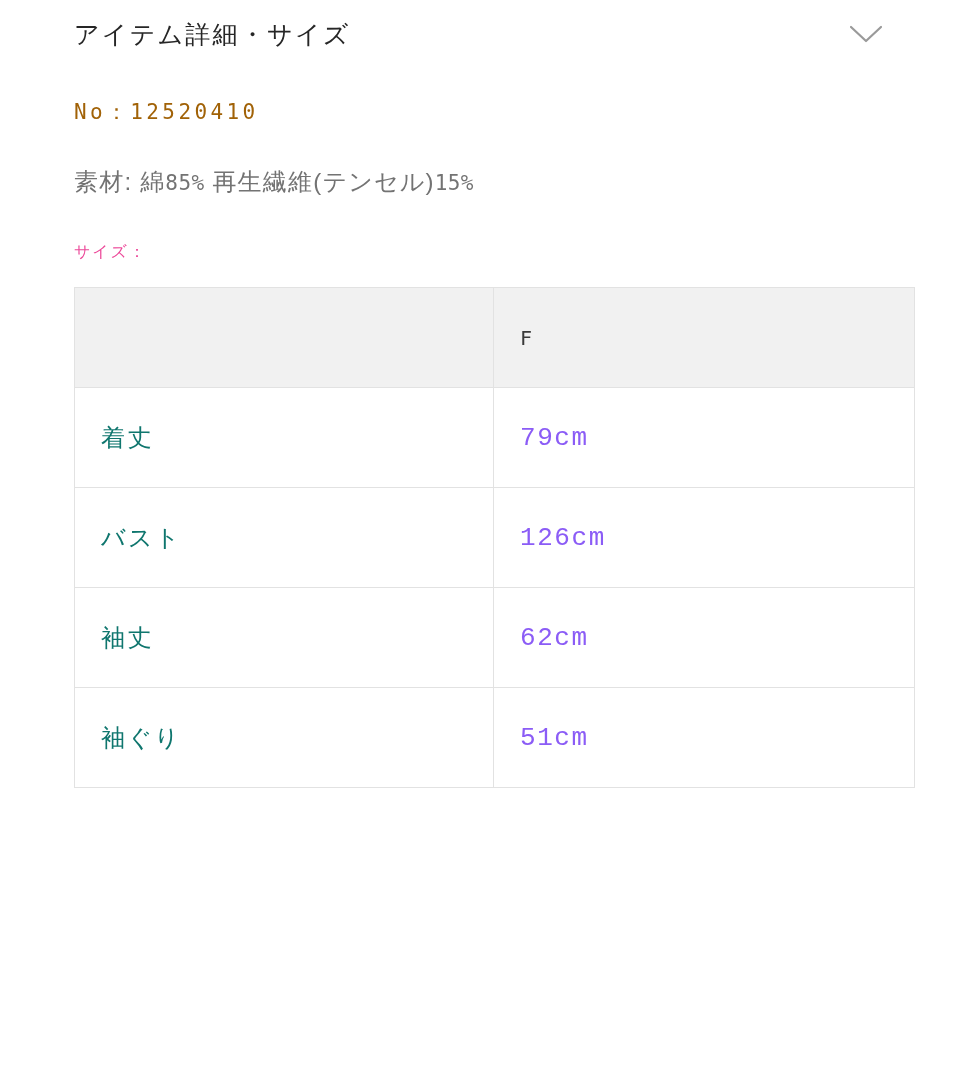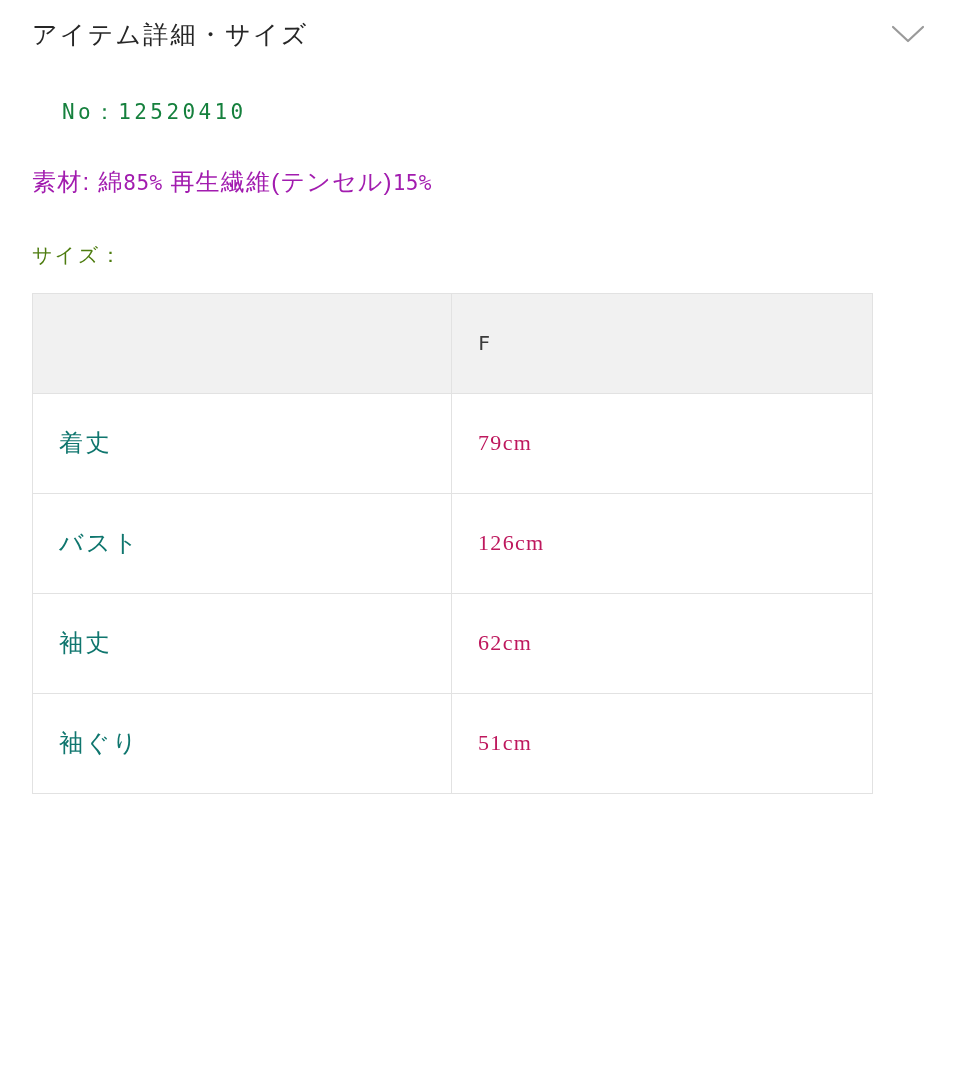--- a/index.html
+++ b/index.html
@@ -10,21 +10,21 @@
   body {
     width: 956px;
     min-height: 1080px;
     font-family: "Liberation Sans", "DejaVu Sans", sans-serif;
     color: #2b2b2b;
     -webkit-font-smoothing: antialiased;
   }
   .page {
     width: 956px;
     box-sizing: border-box;
-    padding: 0 32px;
+    padding: 0 74px;
   }
 
   
   .section-header {
     display: flex;
     align-items: center;
     justify-content: space-between;
     padding-top: 14px;
     padding-bottom: 6px;
     min-height: 56px;
@@ -45,42 +45,41 @@
     justify-content: center;
     margin-right: -4px;
     flex: none;
   }
   .chevron svg { display:block; }
 
   
   .meta-line {
     font-size: 21px;
     letter-spacing: 0.16em;
-    color: #15803d;
+    color: #a16207;
     margin-top: 38px;
     line-height: 1.4;
     font-family: "DejaVu Sans Mono", "Liberation Mono", monospace;
-    margin-left: 30px;
   }
   .material-line {
     font-size: 24px;
     letter-spacing: 0.05em;
-    color: #a21caf;
+    color: #737373;
     margin-top: 38px;
     line-height: 1.4;
   }
   .material-line .num {
     font-family: "DejaVu Sans Mono", "Liberation Mono", monospace;
     font-size: 21px;
     letter-spacing: 0.02em;
   }
   .size-label {
-    font-size: 20px;
+    font-size: 16px;
     letter-spacing: 0.12em;
-    color: #4d7c0f;
+    color: #ec4899;
     margin-top: 42px;
     margin-bottom: 24px;
     line-height: 1.4;
   }
 
   
   table.size-table {
     width: 840px;
     border-collapse: collapse;
     table-layout: fixed;
@@ -109,24 +108,24 @@
     letter-spacing: 0.06em;
     color: #3a3a3a;
   }
 
   tbody td.row-label {
     font-size: 24px;
     letter-spacing: 0.10em;
     color: #0f766e;
   }
   tbody td.row-value {
-    font-family: Liberation Serif, serif;
-    font-size: 22px;
+    font-family: Liberation Mono, monospace;
+    font-size: 26px;
     letter-spacing: 0.06em;
-    color: #be185d;
+    color: #8b5cf6;
   }
 </style>
 </head>
 <body>
 
 <div class="page">
 
   <div class="section-header">
     <div class="section-title">アイテム詳細・サイズ</div>
     <div class="chevron">

